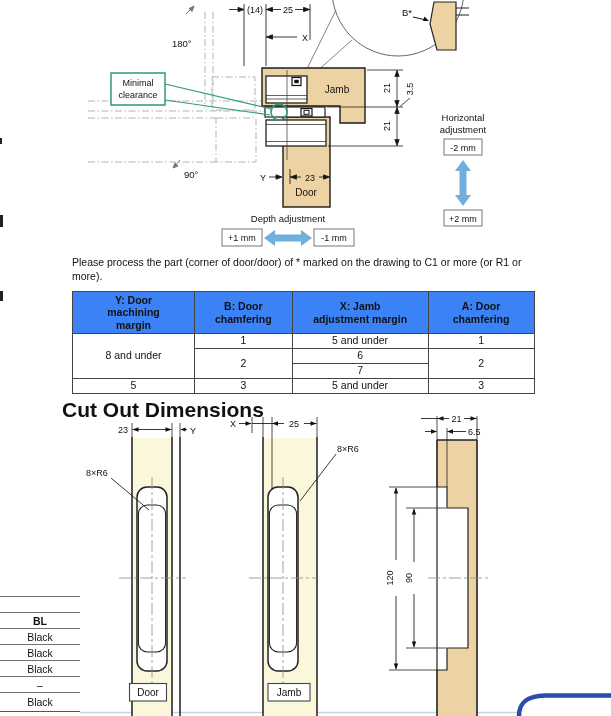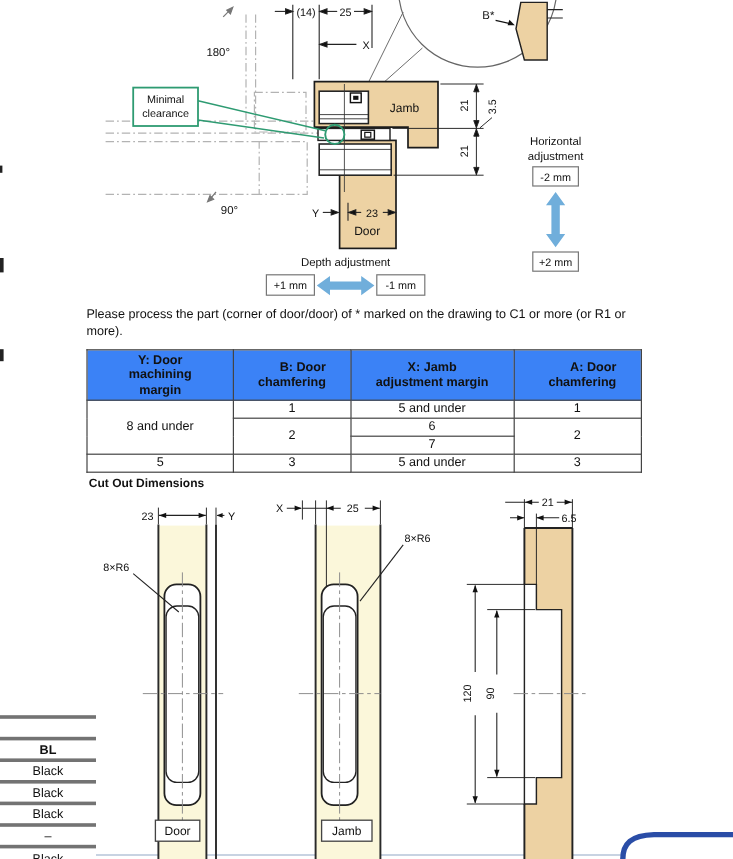--- a/index.html
+++ b/index.html
@@ -6,25 +6,25 @@
   #page{position:relative;width:611px;height:716px;background:#fff;overflow:hidden;
         font-family:"Liberation Sans",sans-serif;color:#111;}
   svg{position:absolute;left:0;top:0;}
   svg text{font-family:"Liberation Sans",sans-serif;fill:#111;}
   .note{position:absolute;left:72px;top:256px;width:482px;font-size:10.5px;line-height:13.5px;}
   table.mach{position:absolute;left:72px;top:291px;border-collapse:collapse;font-size:10.5px;
              border:1.5px solid #222;table-layout:fixed;}
   table.mach th,table.mach td{border:1px solid #444;}
   table.mach th{background:#3b82f6;font-weight:bold;padding:2px 20px;line-height:1.18;height:29px;}
   table.mach td{text-align:center;height:14px;padding:0;line-height:1.1;}
-  th.hl{text-align:right;padding-left:8px;}
+  th.hl{text-align:center;padding-left:8px;}
   th.hc{text-align:center;}
-  .cuthead{position:absolute;left:74px;top:398px;font-size:10px;font-weight:bold;}
+  .cuthead{position:absolute;left:62px;top:398px;font-size:21px;font-weight:bold;}
   .ltable{position:absolute;left:0;top:596px;width:80px;font-size:10.5px;}
-  .lrow{height:15px;border-top:3px solid #737373;display:flex;align-items:center;justify-content:center;}
+  .lrow{height:15px;border-top:1px solid #737373;display:flex;align-items:center;justify-content:center;}
   .lrow.last{border-bottom:1px solid #555;height:18px;}
   .lrow.bold{font-weight:bold;}
   .frag{position:absolute;left:0;background:#222;}
 </style>
 </head>
 <body>
 
 <div id="page">
 
   <svg width="611" height="255" viewBox="0 0 611 255">

